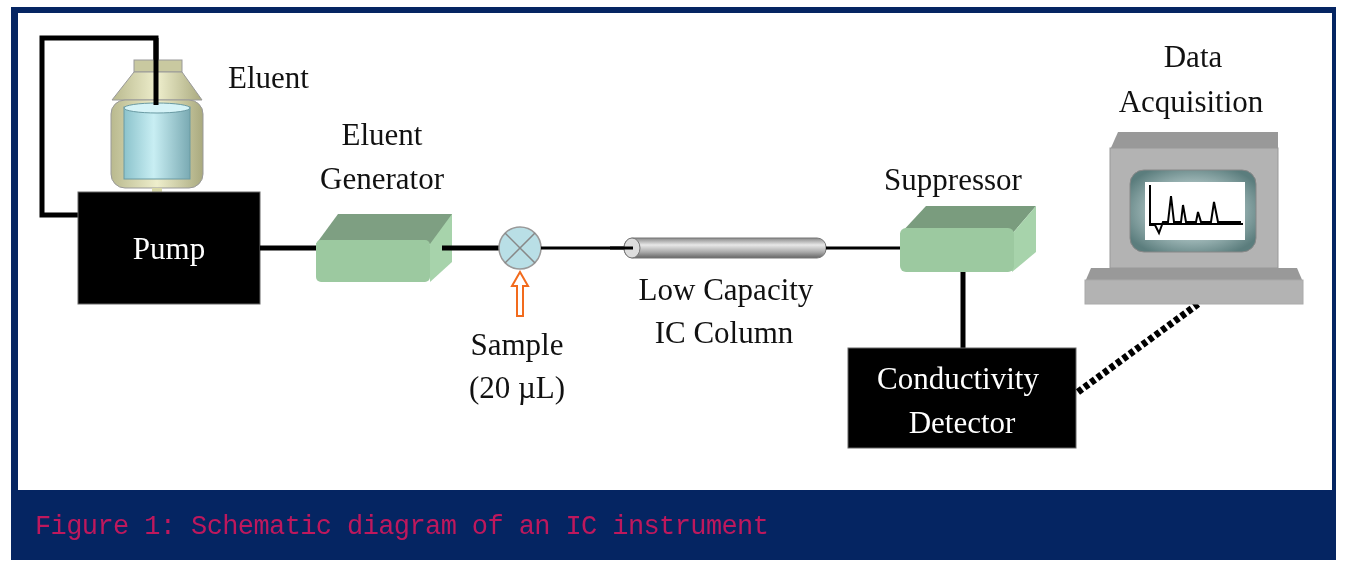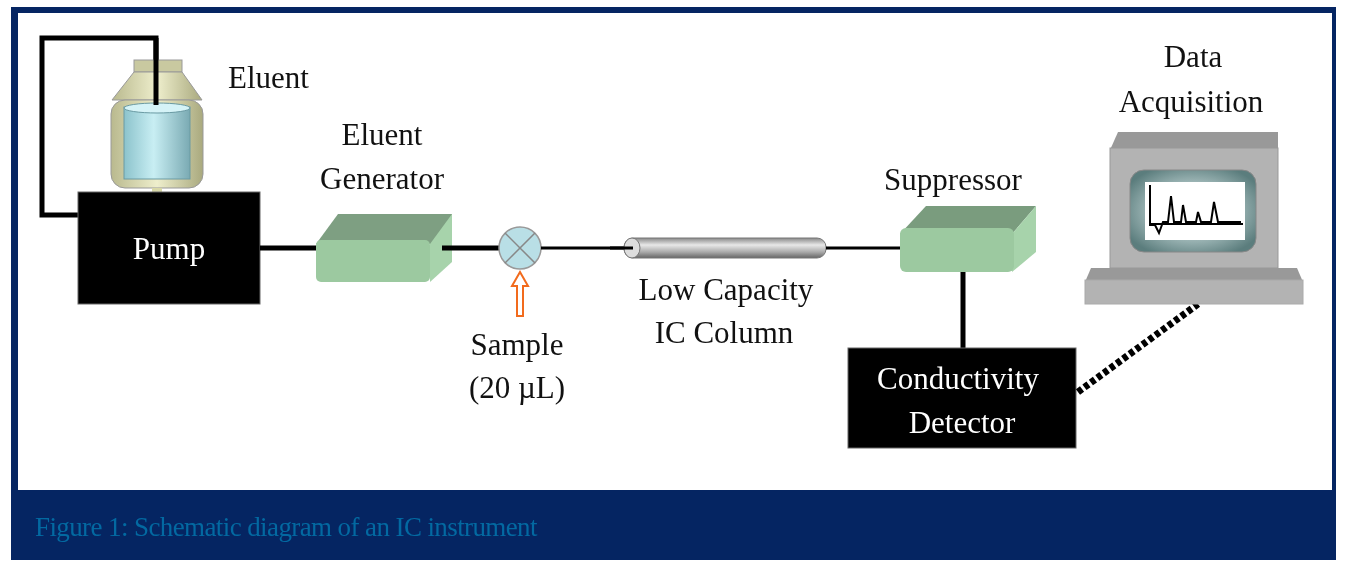--- a/index.html
+++ b/index.html
@@ -7,21 +7,21 @@
   #frame {
     position: absolute; left: 11px; top: 7px; width: 1325px; height: 553px;
     background: #052562;
   }
   #canvas-area {
     position: absolute; left: 18px; top: 13px; width: 1314px; height: 477px;
     background: #ffffff;
   }
   #caption {
     position: absolute; left: 35px; top: 505px; height: 45px; line-height: 45px;
-    color: #0369a1; font-family: Liberation Serif, serif; font-size: 27px;
+    color: #be185d; font-family: Liberation Mono, monospace; font-size: 27px;
     letter-spacing: -0.6px;
   }
   svg#diagram { position: absolute; left: 0; top: 0; }
   .lbl { font-family: "Liberation Serif", serif; font-size: 31px; fill: #111111; }
   .lbl-w { font-family: "Liberation Serif", serif; font-size: 31px; fill: #ffffff; }
 </style>
 </head>
 <body>
 
 <div id="frame"></div>

